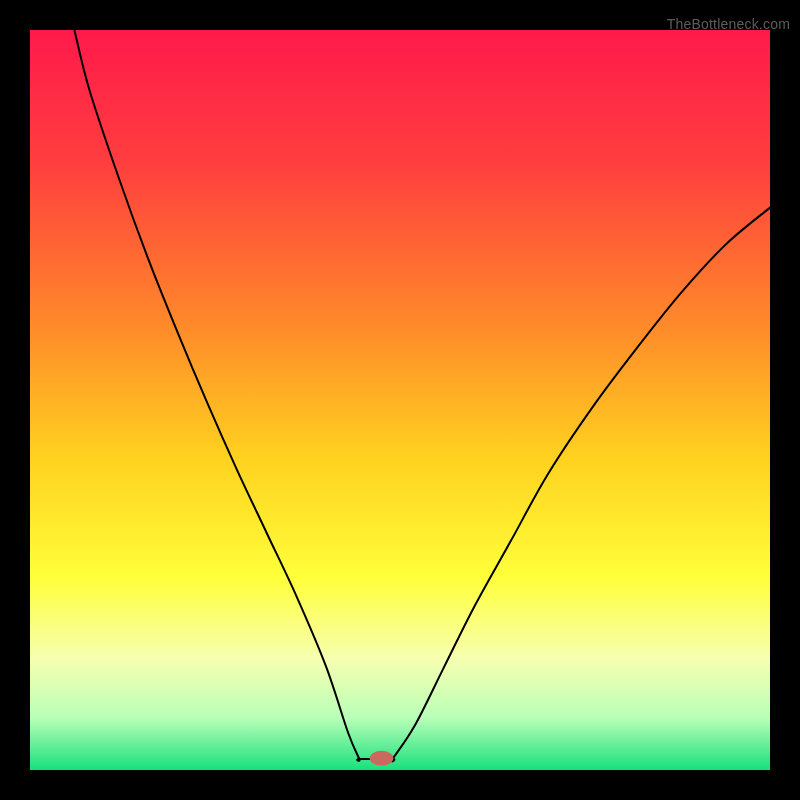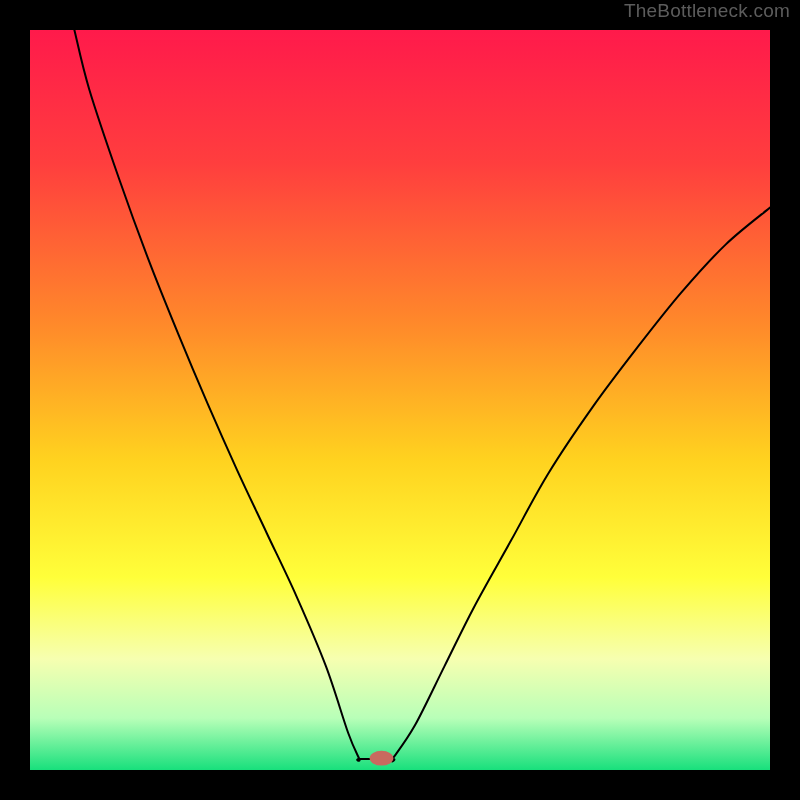--- a/index.html
+++ b/index.html
@@ -20,24 +20,24 @@
   .plot-area {
     position: absolute;
     left: 30px;
     top: 30px;
     width: 740px;
     height: 740px;
     overflow: hidden;
   }
   .watermark {
     position: absolute;
-    top: 0;
+    top: 16px;
     right: 10px;
     color: #5c5c5c;
-    font-size: 19px;
+    font-size: 14px;
     font-weight: 500;
     letter-spacing: 0.2px;
     user-select: none;
   }
   svg { display: block; }
 </style>
 </head>
 <body>
 
 <div class="frame">

